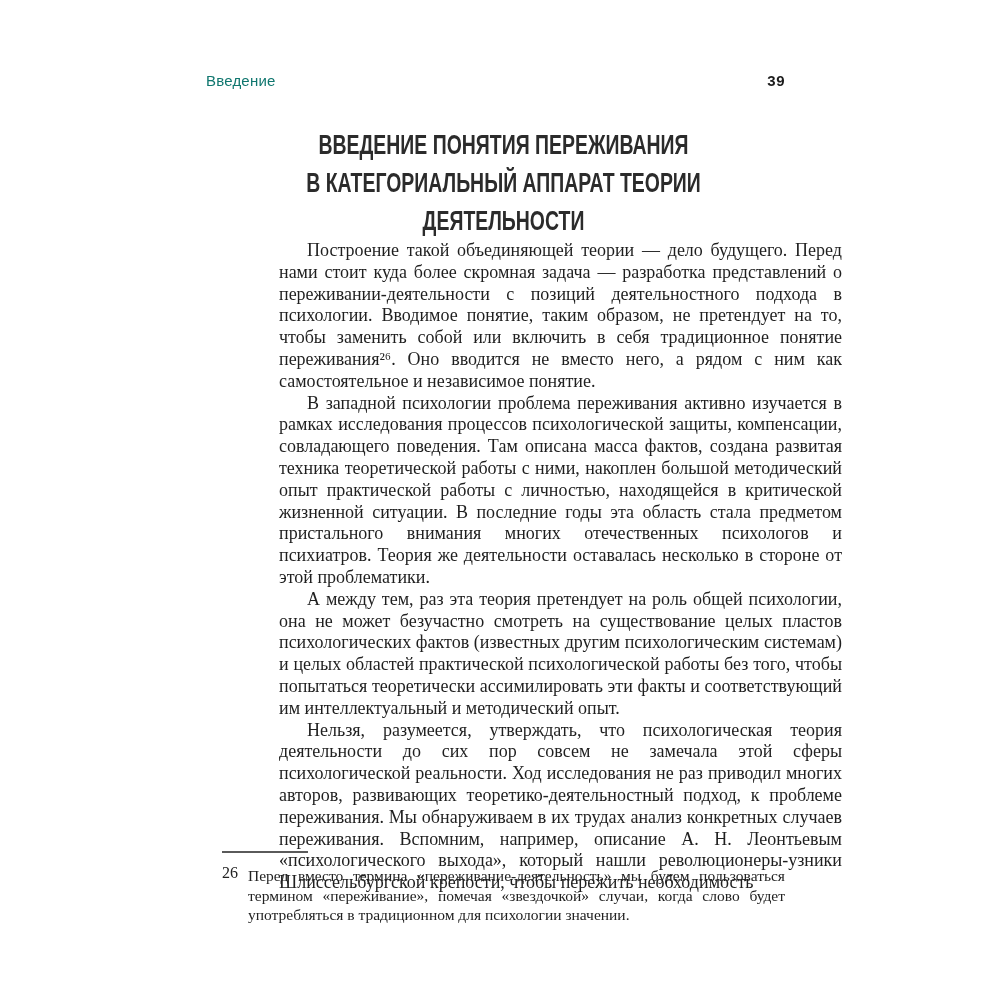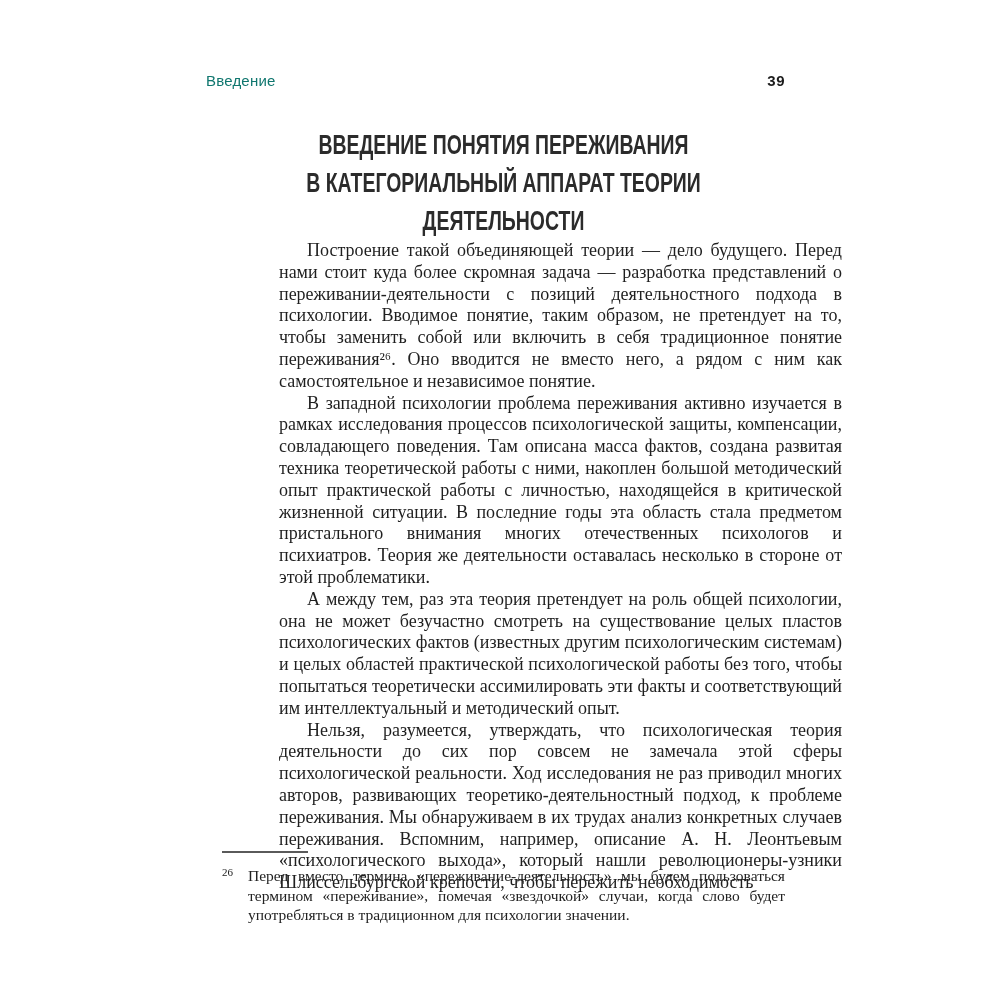--- a/index.html
+++ b/index.html
@@ -98,21 +98,21 @@
     line-height: 19.5px;
     color: #222222;
     text-align: justify;
     hyphens: auto;
     -webkit-hyphens: auto;
   }
   .fn-marker {
     position: absolute;
     left: 0;
     top: -3px;
-    font-size: 11px;
+    font-size: 16px;
     color: #222222;
   }
 </style>
 </head>
 <body>
 
 <div class="page">
 
   <div class="header">
     <span class="running-head">Введение</span>

